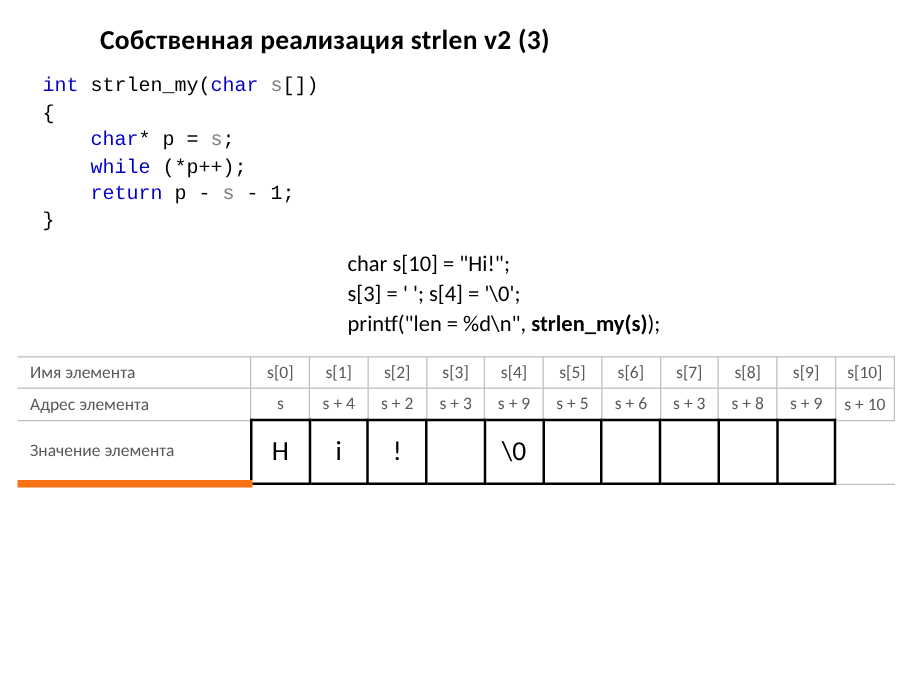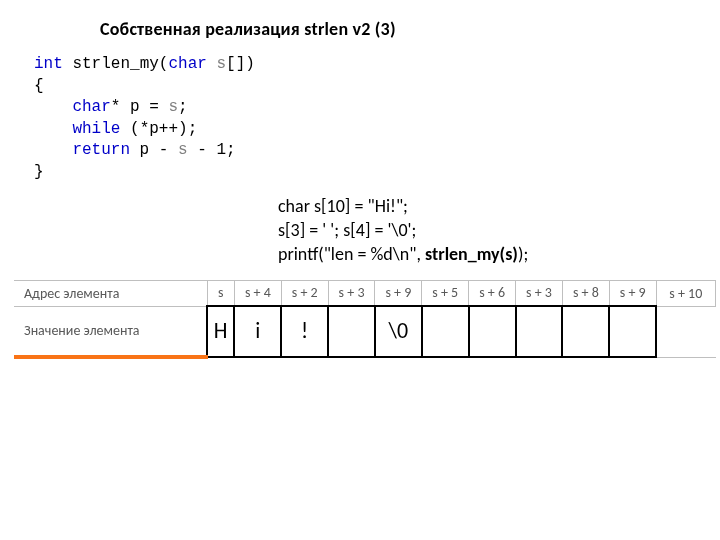--- a/index.html
+++ b/index.html
@@ -11,23 +11,23 @@
     font-family: Calibri, Arial, sans-serif;
     color: #000;
     overflow: hidden;
   }
   .slide {
     padding: 18px 28px 0 28px;
     box-sizing: border-box;
     width: 720px;
   }
   h1 {
-    font-size: 18px;
+    font-size: 22px;
     font-weight: 700;
-    margin: 0 0 14px 72px;
+    margin: 0 0 14px 52px;
     letter-spacing: 0.2px;
   }
   .code-block {
     font-family: Consolas, "Courier New", monospace;
     font-size: 16px;
     line-height: 1.35;
     white-space: pre;
     margin: 0 0 10px 6px;
   }
   .kw-blue { color: #0000c8; }
@@ -69,21 +69,21 @@
     font-size: 22px;
     font-weight: 400;
     padding: 10px 0 12px 0;
     background: #fff;
   }
   .mem-table tr.val-row td.valcell + td.valcell {
     border-left: 1px solid #e0e0e0;
   }
   .mem-table tr.val-row td.lbl {
     border: none;
-    border-bottom: 4px solid #f97316;
+    border-bottom: 6px solid #f97316;
     color: #595959;
     font-size: 14px;
     vertical-align: middle;
   }
   .mem-table tr.val-row td.tail {
     border: none;
     border-bottom: 1px solid #bfbfbf;
   }
   .col { width: 47px; }
 </style>
@@ -100,20 +100,34 @@
 <span class="plain">    </span><span class="kw-blue">while</span><span class="plain"> (*p++);</span>
 <span class="plain">    </span><span class="kw-blue">return</span><span class="plain"> p - </span><span class="ident-gray">s</span><span class="plain"> - 1;</span>
 <span class="plain">}</span></div>
 
   <div class="snippet"><span>char s[10] = "Hi!";</span>
 <span>s[3] = ' '; s[4] = '\0';</span>
 <span>printf("len = %d\n", </span><b>strlen_my(s)</b><span>);</span></div>
 
   <table class="mem-table">
     <tbody>
+        <tr>
+      <td class="lbl">Имя элемента</td>
+      <td class="col">s[0]</td>
+      <td class="col">s[1]</td>
+      <td class="col">s[2]</td>
+      <td class="col">s[3]</td>
+      <td class="col">s[4]</td>
+      <td class="col">s[5]</td>
+      <td class="col">s[6]</td>
+      <td class="col">s[7]</td>
+      <td class="col">s[8]</td>
+      <td class="col">s[9]</td>
+      <td class="col">s[10]</td>
+    </tr>
     <tr>
       <td class="lbl">Адрес элемента</td>
       <td>s</td>
       <td>s + 4</td>
       <td>s + 2</td>
       <td>s + 3</td>
       <td>s + 9</td>
       <td>s + 5</td>
       <td>s + 6</td>
       <td>s + 3</td>

